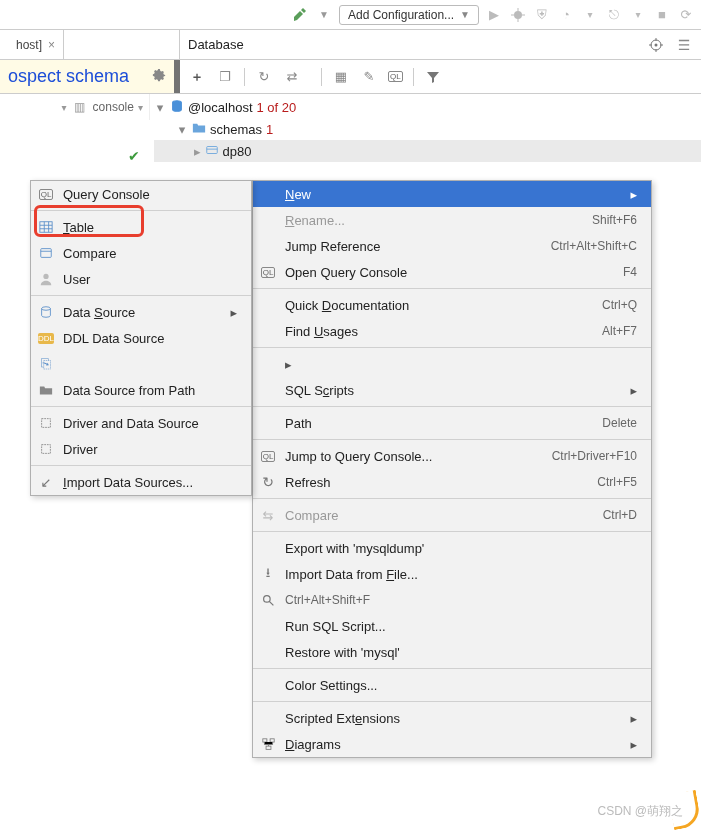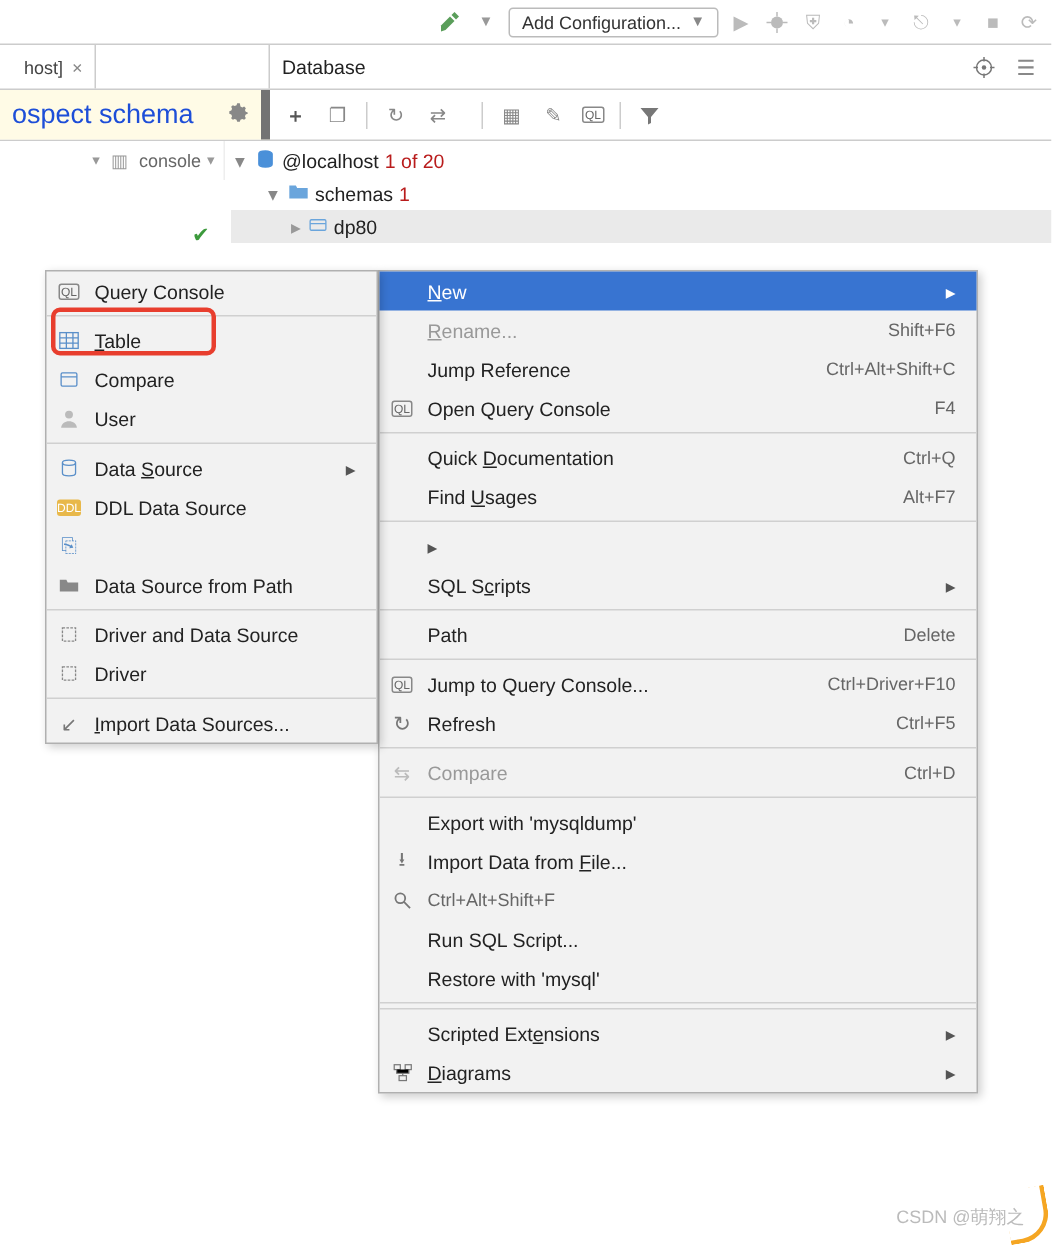--- a/index.html
+++ b/index.html
@@ -379,20 +379,24 @@
     </div>
     <div class="mi">
       <span class="mi-ico"></span>
       <span class="mi-label">Run SQL Script...</span>
     </div>
     <div class="mi">
       <span class="mi-ico"></span>
       <span class="mi-label">Restore with 'mysql'</span>
     </div>
     <div class="sep"></div>
+    <div class="mi">
+      <span class="mi-ico"></span>
+      <span class="mi-label">Color Settings...</span>
+    </div>
     <div class="sep"></div>
     <div class="mi">
       <span class="mi-ico"></span>
       <span class="mi-label"><span>Scripted Ext<span class="u">e</span>nsions</span></span>
       <span class="mi-arrow">▸</span>
     </div>
     <div class="mi">
       <span class="mi-ico">
         <svg width="13" height="13" viewBox="0 0 16 16">
           <rect x="1" y="1" width="5" height="4" fill="none" stroke="#777"></rect>

